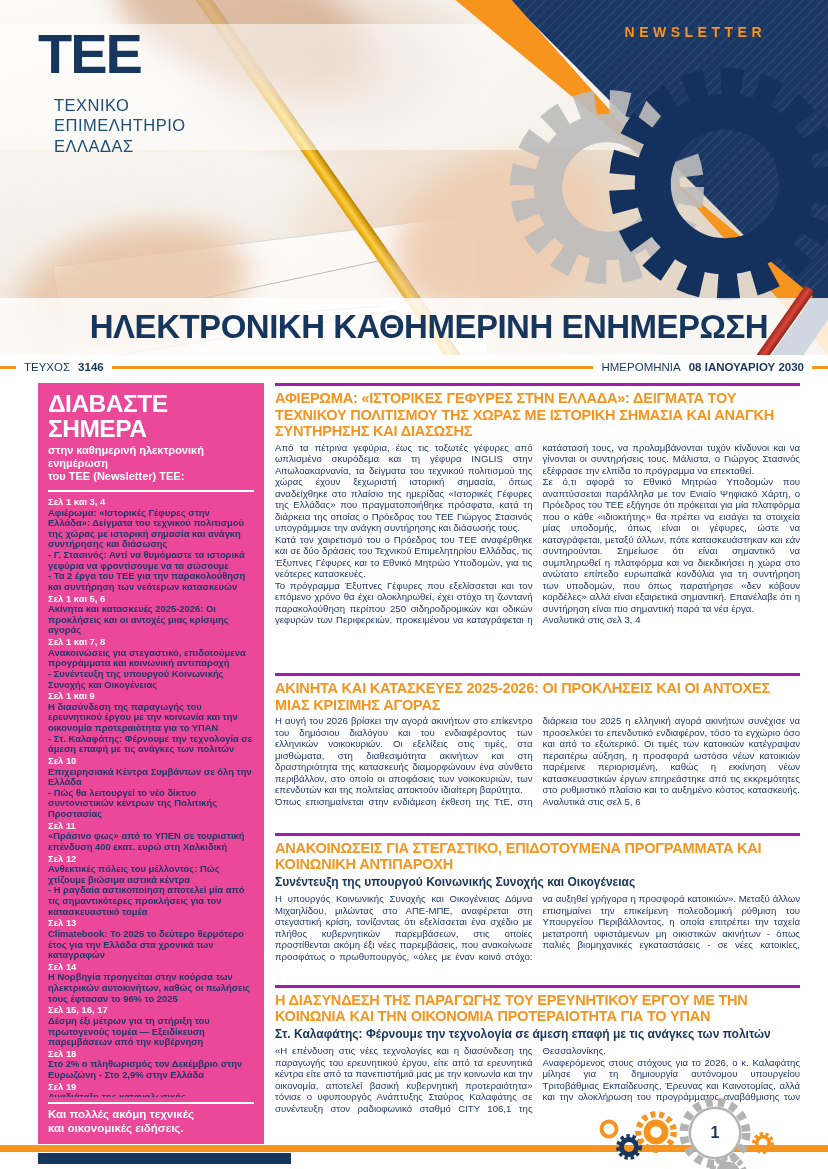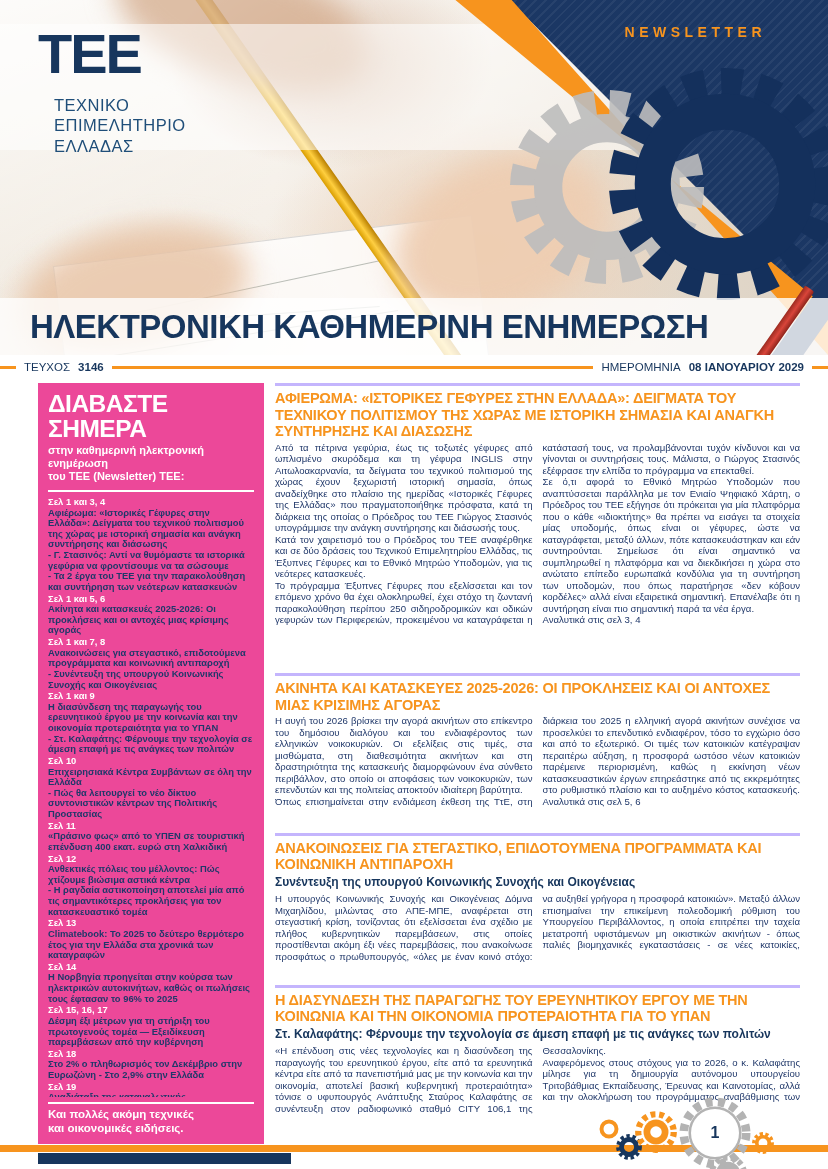--- a/index.html
+++ b/index.html
@@ -38,21 +38,21 @@
     clip-path:polygon(55% 0, 61.8% 0, 100% 100%, 100% 87%);}
 
   .gear{position:absolute;}
   .g-gray-hdr{left:498px;top:78px;width:218px;height:218px;z-index:7;opacity:.9;}
   .g-navy-hdr{left:596px;top:55px;width:258px;height:258px;z-index:8;}
 
   .newsletter{position:absolute;right:62px;top:24px;z-index:9;color:#f7941e;font-weight:bold;
     font-size:14px;letter-spacing:4.5px;}
 
   .title-band{position:absolute;left:0;top:298px;width:100%;height:57px;background:rgba(255,255,255,.8);
-    z-index:10;display:flex;align-items:center;}
+    z-index:10;display:flex;align-items:center;justify-content:center;}
   .page-title{margin:0 0 0 30px;color:#17365d;font-size:33px;font-weight:bold;letter-spacing:-.5px;white-space:nowrap;}
   .pencil-red{position:absolute;right:40px;top:280px;width:11px;height:95px;transform:rotate(35deg);
     background:linear-gradient(90deg,#9c2b20,#d9453a 50%,#8d241b);z-index:11;border-radius:2px;}
   .pencil-navy{position:absolute;right:10px;top:270px;width:26px;height:120px;transform:rotate(35deg);
     background:#1b3764;z-index:10;}
 
   
   .meta-row{position:absolute;left:0;top:356px;width:100%;height:22px;display:flex;align-items:center;
     gap:8px;z-index:12;font-size:11.5px;color:#17365d;}
   .meta-dash{width:16px;height:3px;background:#f7941e;flex:none;}
@@ -69,21 +69,21 @@
   .sb-subtitle{font-size:11px;line-height:1.18;white-space:pre-line;margin-top:3px;font-weight:bold;}
   .sb-rule{border:none;border-top:2px solid #fff;margin:7px 0 5px;width:100%;}
   .sb-list{flex:1;overflow:hidden;font-size:9.4px;line-height:1.13;}
   .sb-item{margin:0 0 1px;}
   .sb-page{font-weight:bold;color:#fff;}
   .sb-text{color:#20386a;white-space:pre-line;font-weight:bold;}
   .sb-foot-rule{border:none;border-top:2px solid #fff;margin:5px 0 4px;width:100%;}
   .sb-footer{font-size:11.5px;font-weight:bold;line-height:1.2;white-space:pre-line;}
 
   .main{flex:1;display:flex;flex-direction:column;overflow:hidden;}
-  .article{border-top:3px solid #c4b5fd;padding-top:3px;overflow:hidden;box-sizing:border-box;}
+  .article{border-top:3px solid #a21caf;padding-top:3px;overflow:hidden;box-sizing:border-box;}
   .a1{height:314px;}
   .a2{height:172px;}
   .a3{height:164px;}
   .a4{height:172px;}
   .headline{margin:1px 0 2px;color:#f7941e;font-size:14.5px;line-height:1.14;letter-spacing:-.2px;font-weight:bold;}
   .subhead{margin:0 0 4px;color:#17365d;font-size:12px;line-height:1.22;font-weight:bold;white-space:pre-line;}
   .body-text{column-count:2;column-gap:10px;font-size:9.6px;line-height:1.2;color:#20386a;
     text-align:justify;white-space:pre-line;}
   .a1 .body-text{height:214px;}
   .a2 .body-text{height:124px;}
@@ -155,21 +155,21 @@
       <h1 class="page-title">ΗΛΕΚΤΡΟΝΙΚΗ ΚΑΘΗΜΕΡΙΝΗ ΕΝΗΜΕΡΩΣΗ</h1>
     </div>
   </div>
 
   <div class="meta-row">
     <span class="meta-dash"></span>
     <span class="meta-label">ΤΕΥΧΟΣ</span>
     <span class="meta-label meta-strong">3146</span>
     <span class="meta-line"></span>
     <span class="meta-label">ΗΜΕΡΟΜΗΝΙΑ</span>
-    <span class="meta-label meta-strong">08 ΙΑΝΟΥΑΡΙΟΥ 2029</span>
+    <span class="meta-label meta-strong">08 ΙΑΝΟΥΑΡΙΟΥ 2030</span>
     <span class="meta-dash"></span>
   </div>
 
   <div class="content">
 
     <div class="sidebar">
       <div class="sb-title">ΔΙΑΒΑΣΤΕ ΣΗΜΕΡΑ</div>
       <div class="sb-subtitle">στην καθημερινή ηλεκτρονική ενημέρωση
 του ΤΕΕ (Newsletter) ΤΕΕ:</div>
       <hr class="sb-rule">

